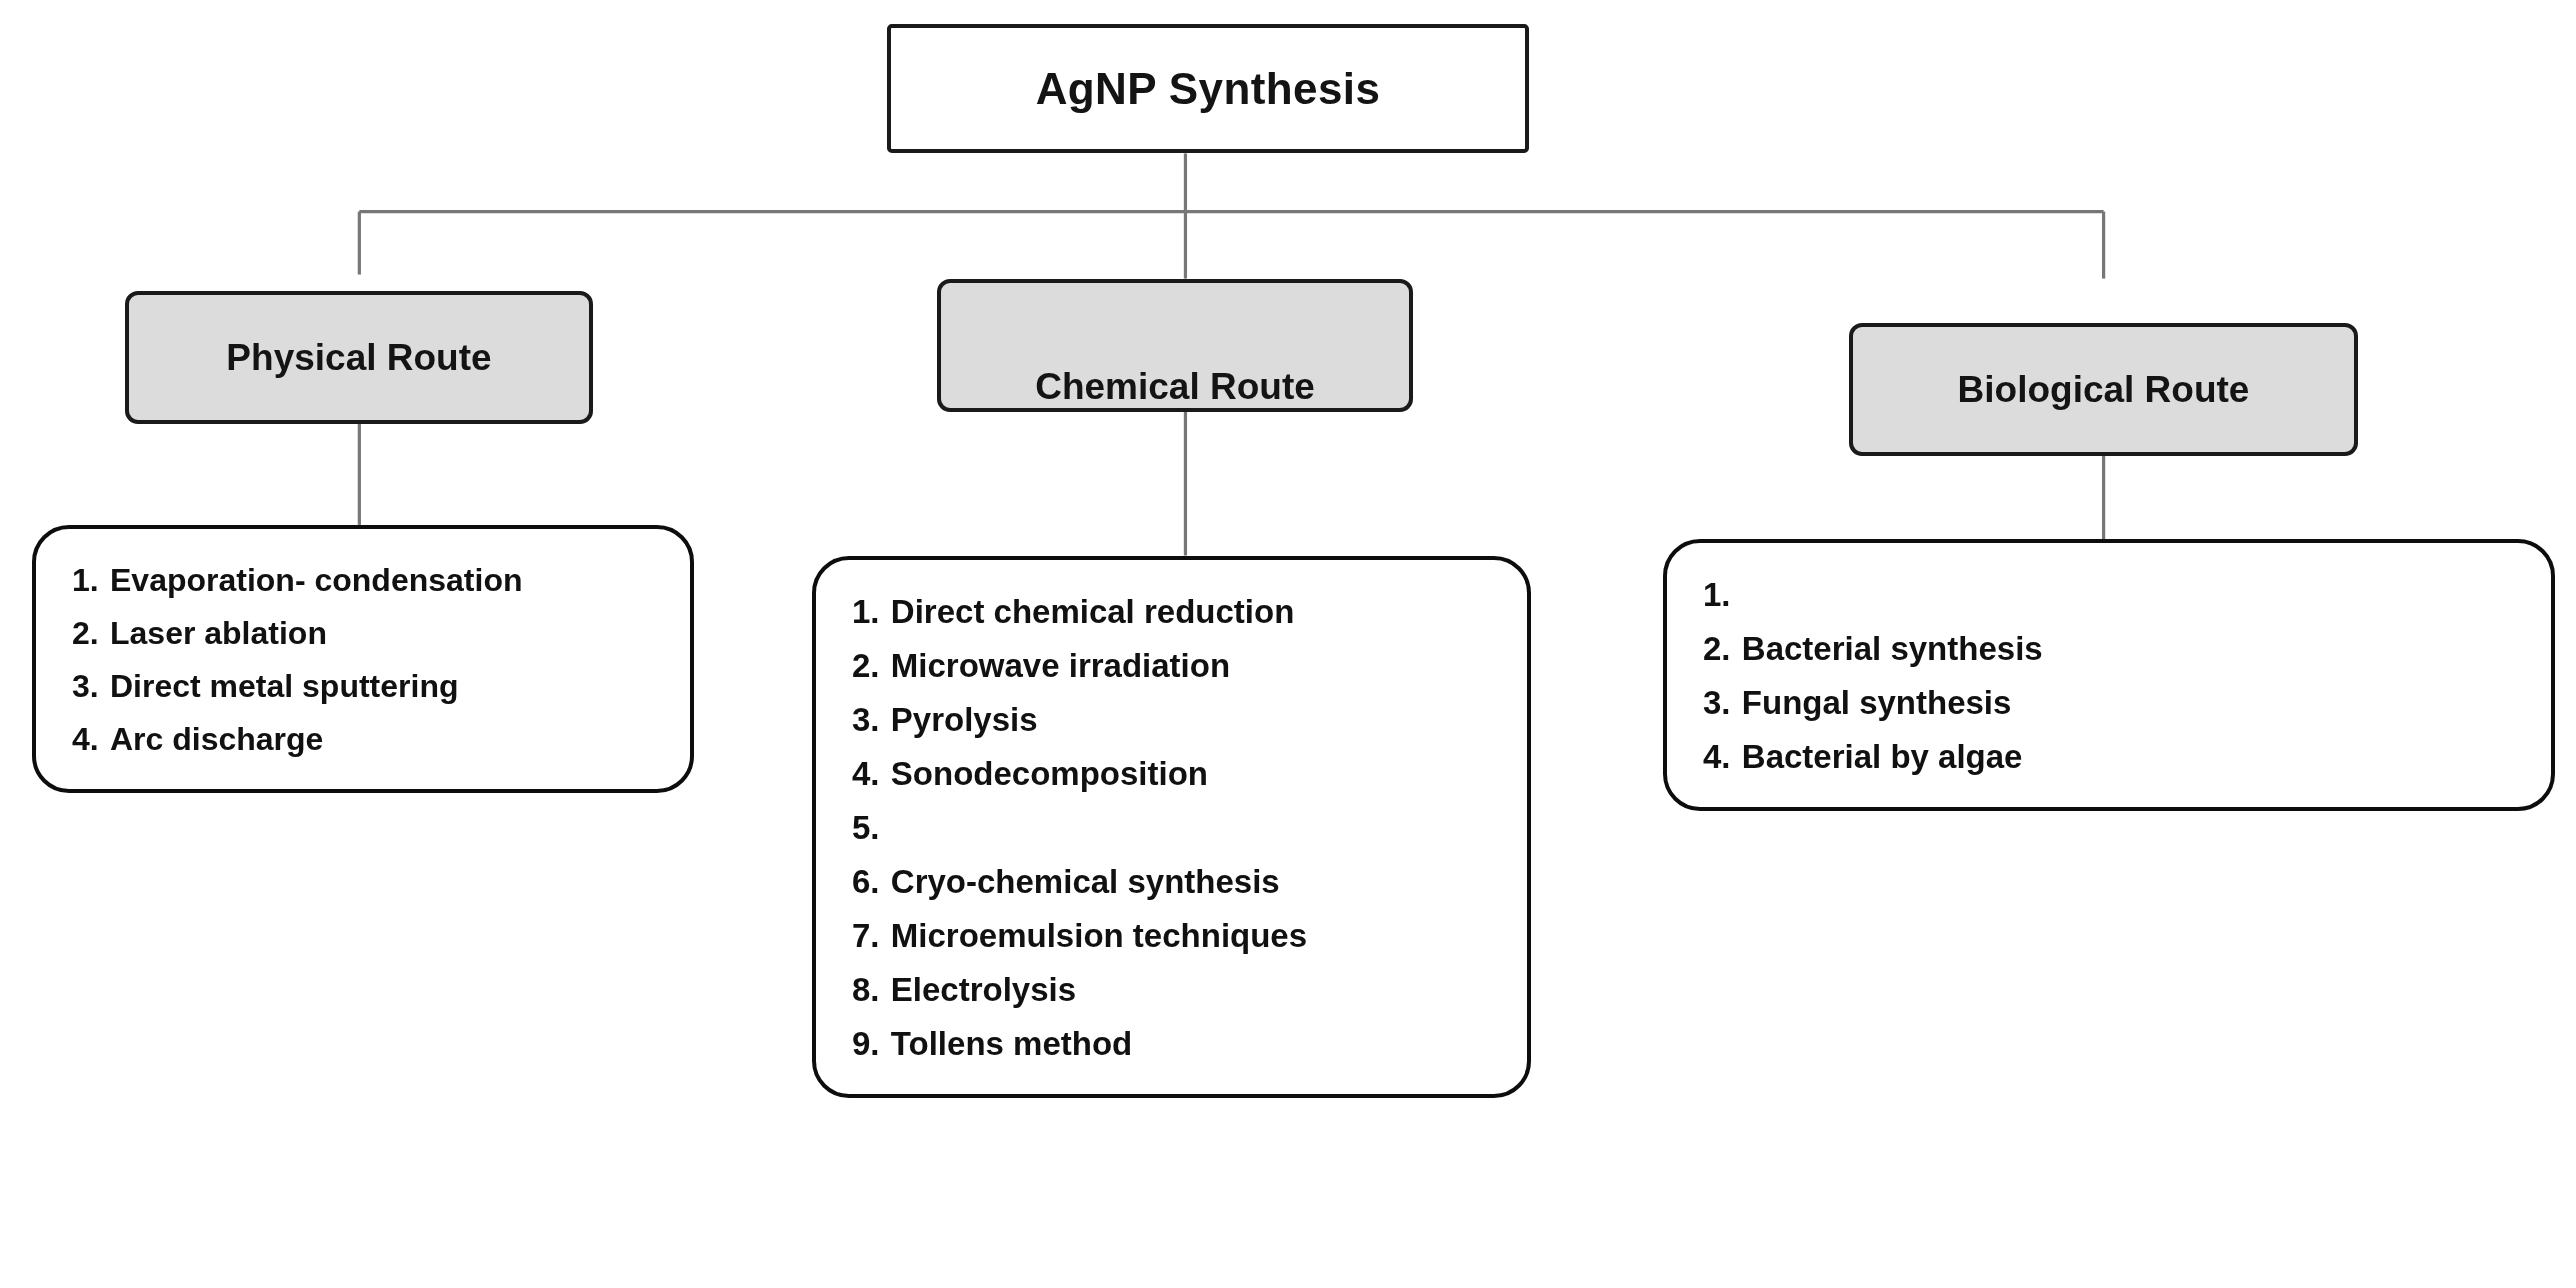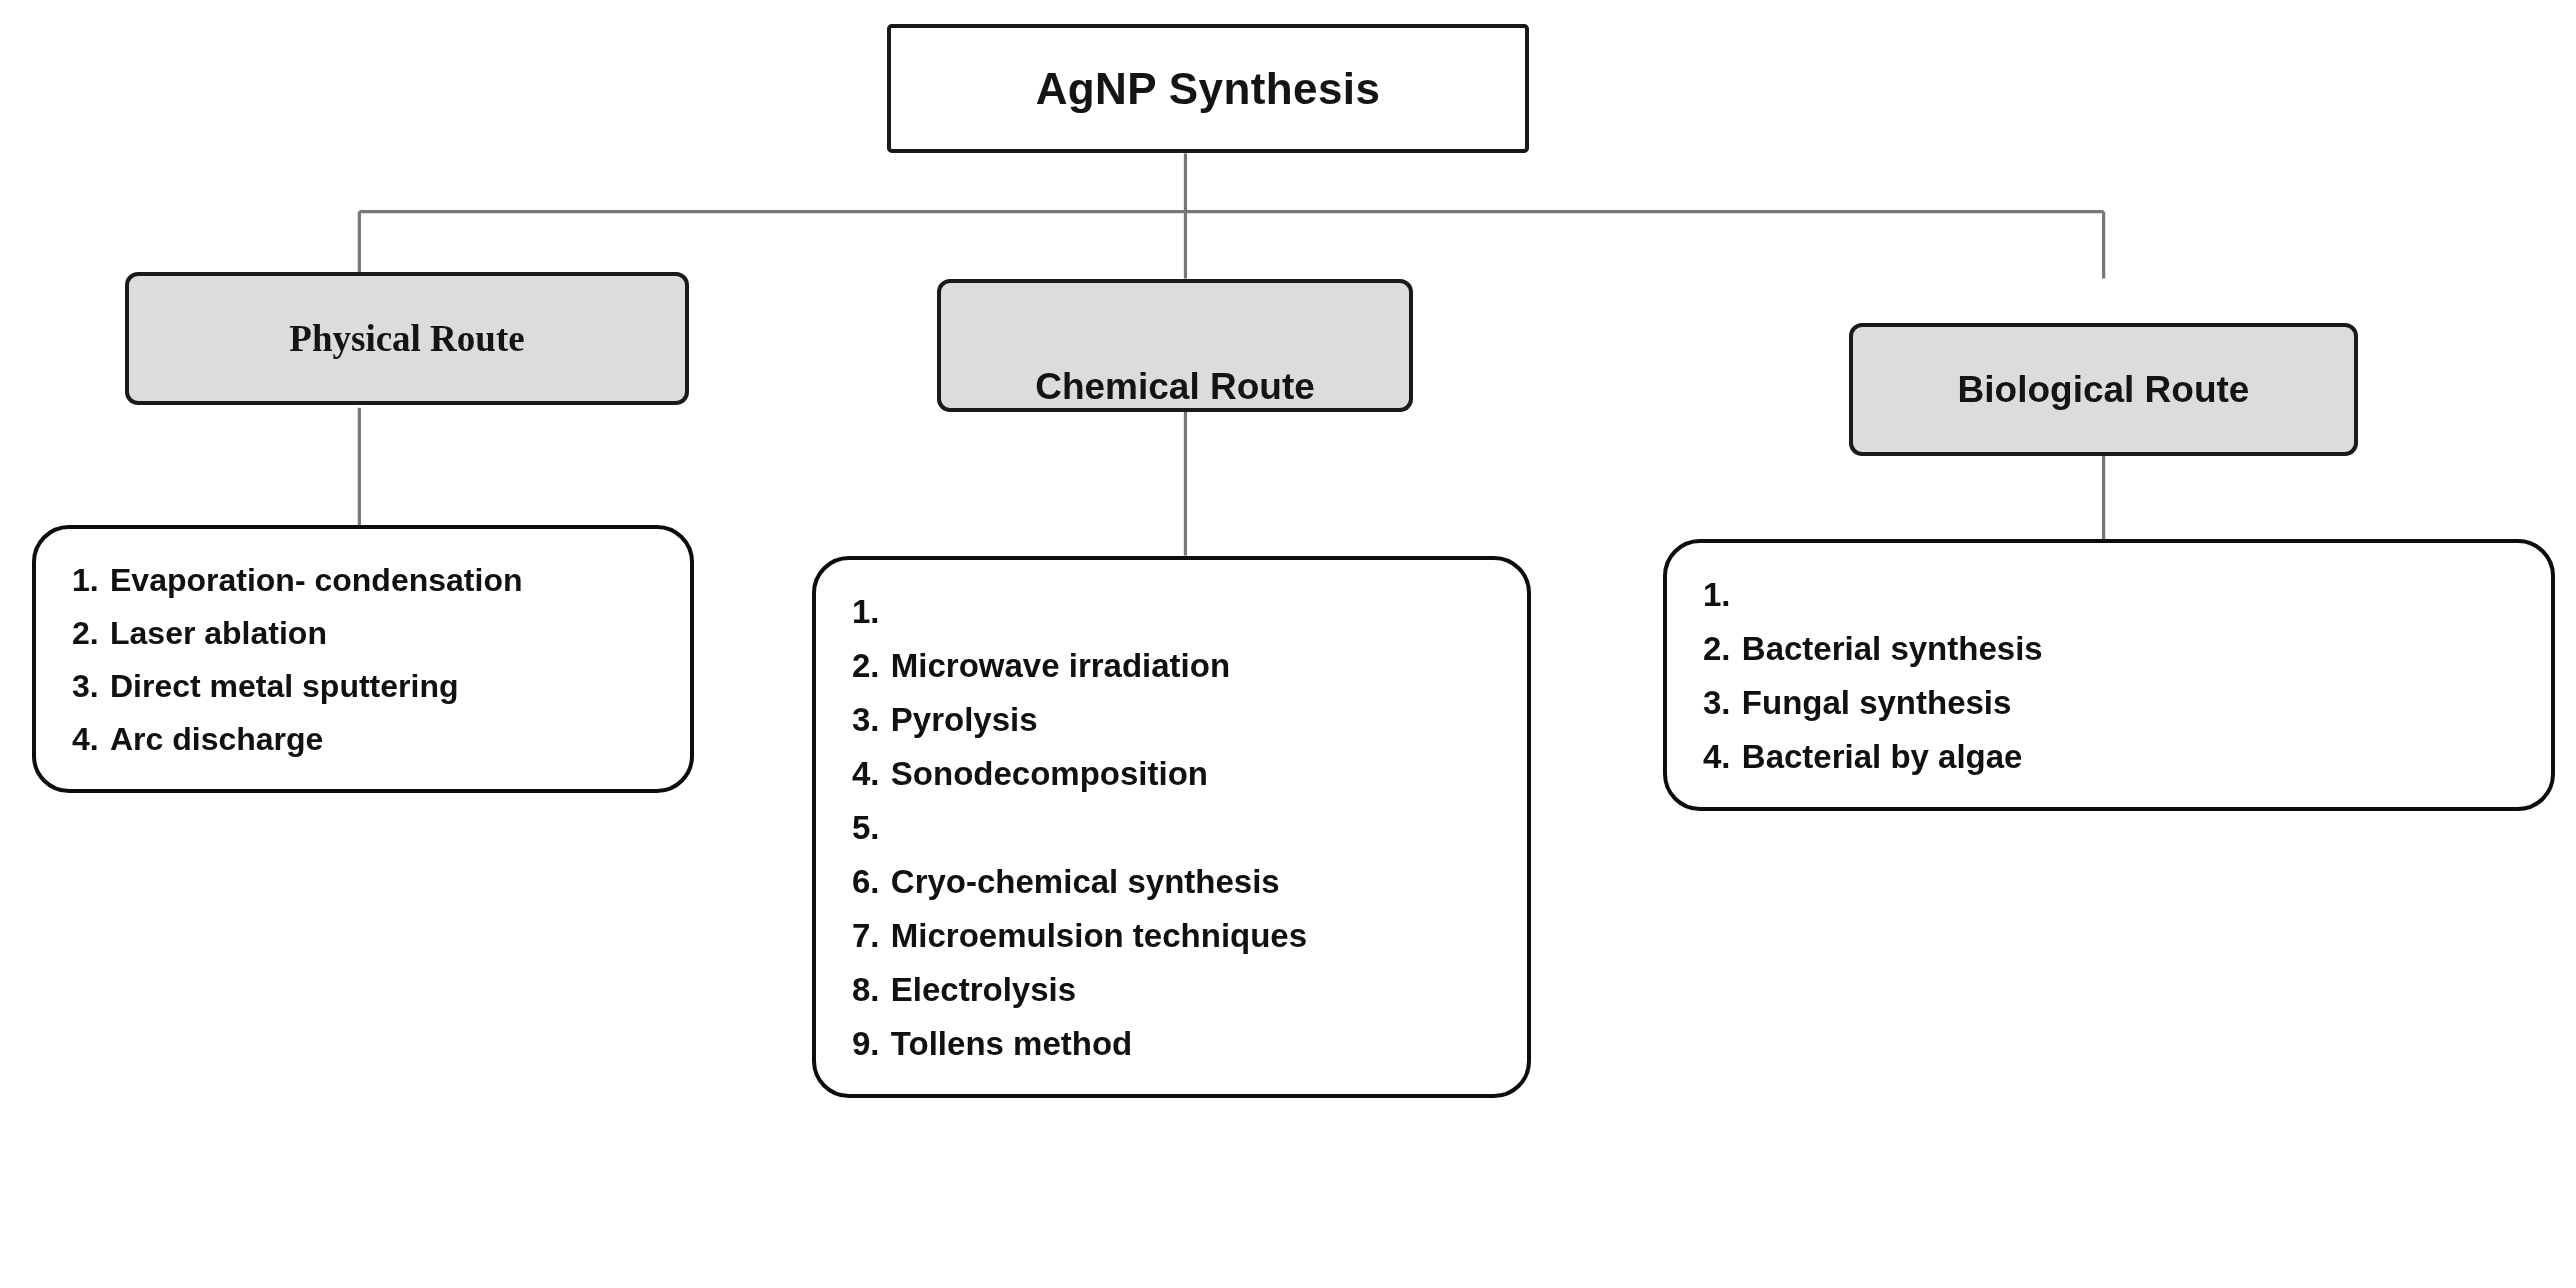--- a/index.html
+++ b/index.html
@@ -88,21 +88,21 @@
     display: flex;
     gap: 11.3px;
   }
   .list-box .num {
     display: inline-block;
   }
 
   
   #root-node        { left: 887px; top: 24px;  width: 642px;  height: 129px; }
 
-  #physical-node    { left: 125px;  top: 272px;  width: 564px;  height: 133px; font-family: Liberation Serif, serif; }
+  #physical-node    { left: 125px;  top: 291px;  width: 468px;  height: 133px; }
   #chemical-node    { left: 937px; top: 279px;  width: 476px;  height: 133px; align-items: flex-end; }
   #biological-node  { left: 1849px; top: 279px;  width: 509px;  height: 133px; margin-top: 44px; }
 
   #physical-list    { left: 32px;   top: 525px;  width: 662px; }
   #chemical-list    { left: 812px; top: 556px;  width: 719px; }
   #biological-list  { left: 1663px; top: 539px;  width: 892px; }
 
   #chemical-list ol.items li { font-size: 33px; }
   #biological-list ol.items li { font-size: 33px; }
 </style>
@@ -160,20 +160,21 @@
           <span class="num">4.</span>
           <span>Arc discharge</span>
         </li>
       </ol>
   </div>
 
   <div id="chemical-list" class="node list-box">
     <ol class="items">
         <li>
           <span class="num">1.</span>
+          <span>Direct chemical reduction</span>
         </li>
         <li>
           <span class="num">2.</span>
           <span>Microwave irradiation</span>
         </li>
         <li>
           <span class="num">3.</span>
           <span>Pyrolysis</span>
         </li>
         <li>

